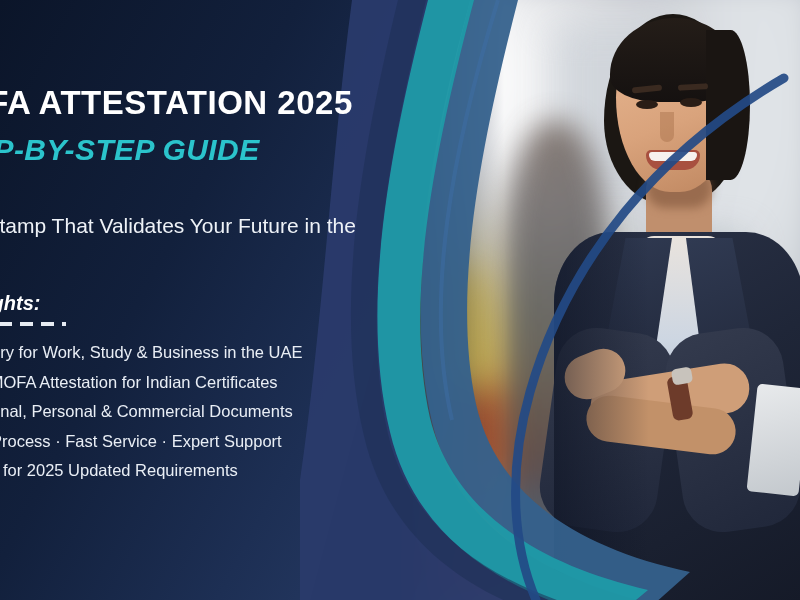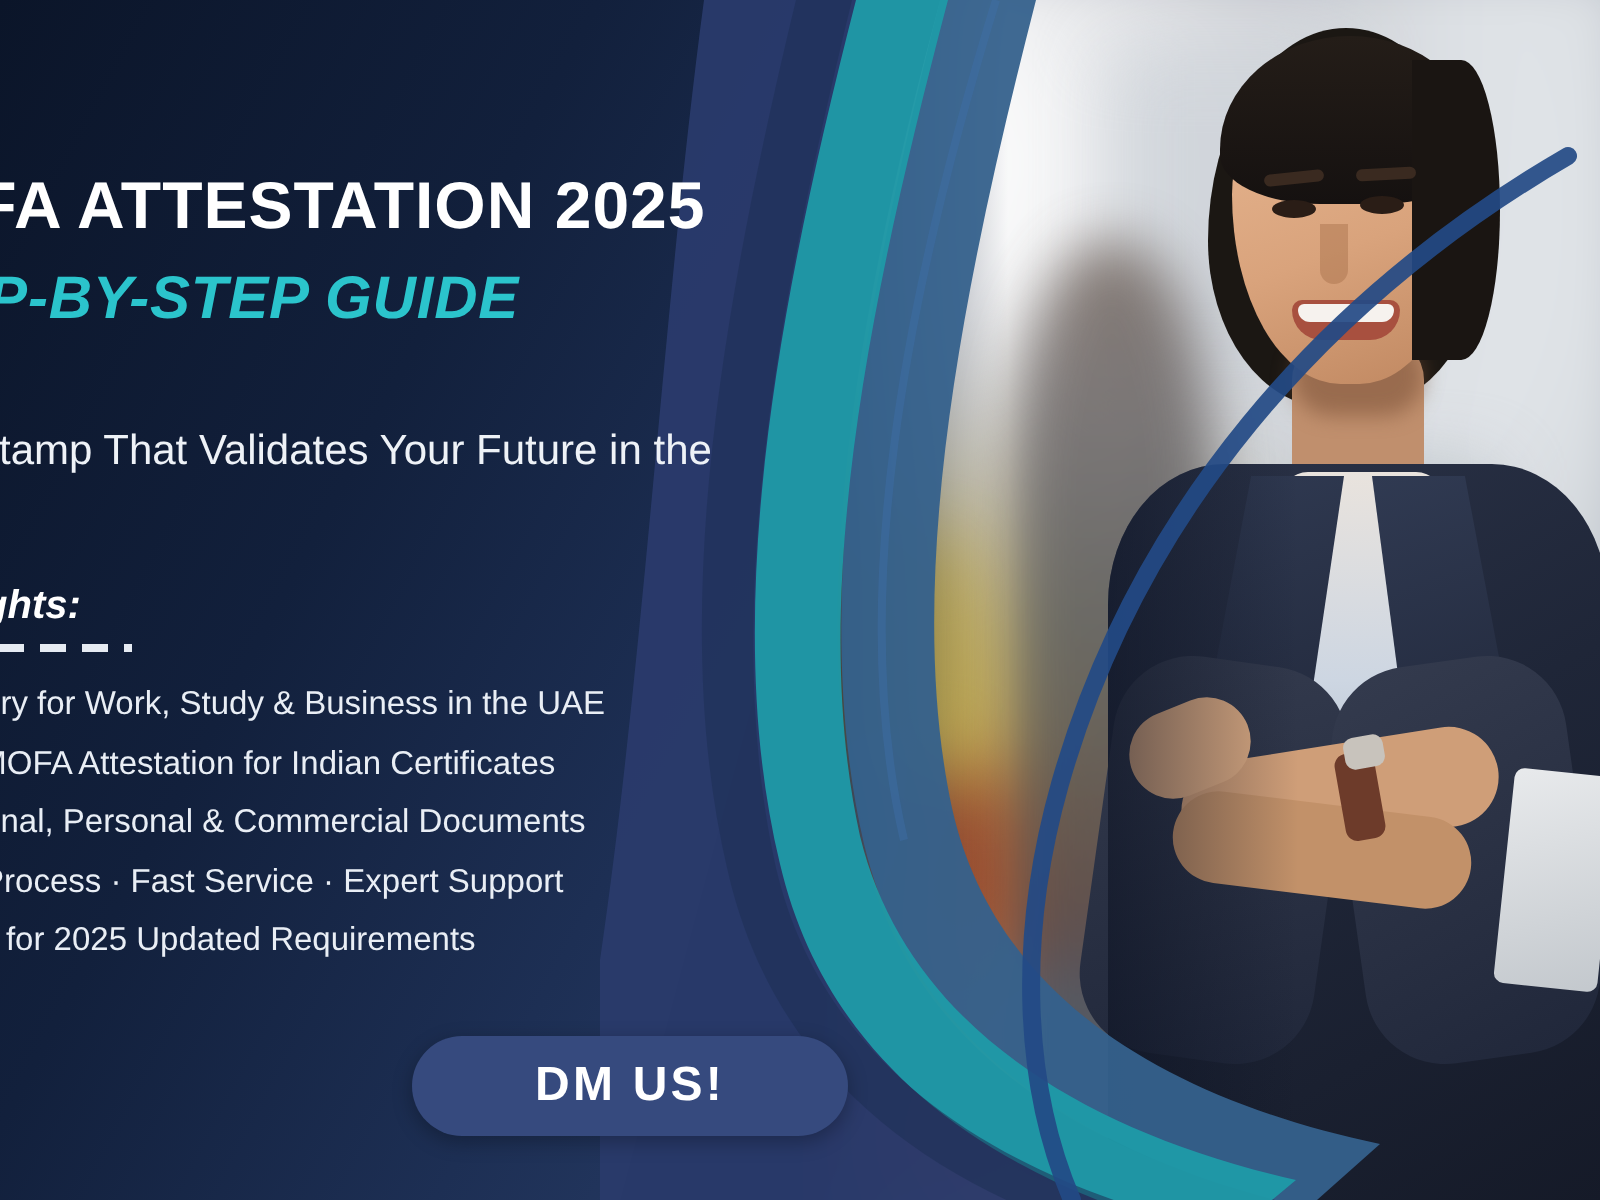--- a/index.html
+++ b/index.html
@@ -313,15 +313,14 @@
 
     <ul class="bullets">
       <li>Mandatory for Work, Study &amp; Business in the UAE</li>
       <li>MEA + MOFA Attestation for Indian Certificates</li>
       <li>Educational, Personal &amp; Commercial Documents</li>
       <li>Simple Process · Fast Service · Expert Support</li>
       <li>Updated for 2025 Updated Requirements</li>
     </ul>
   </div>
 
-  <button class="cta">DM US!</button>
 
 </div>
 
 </body></html>

